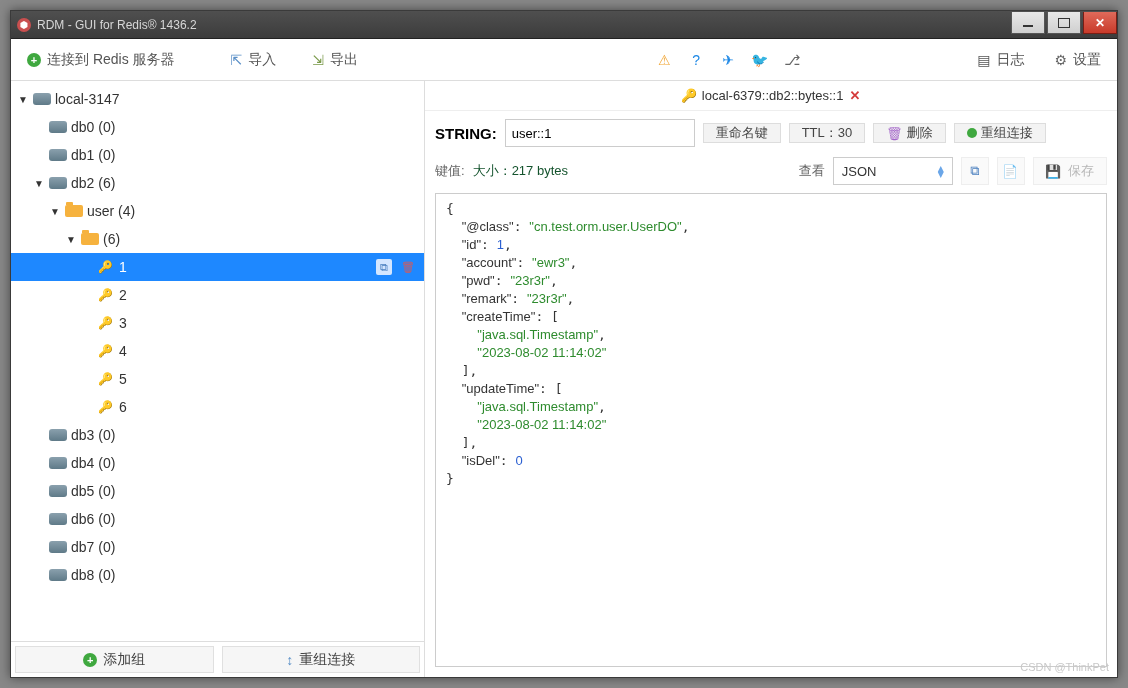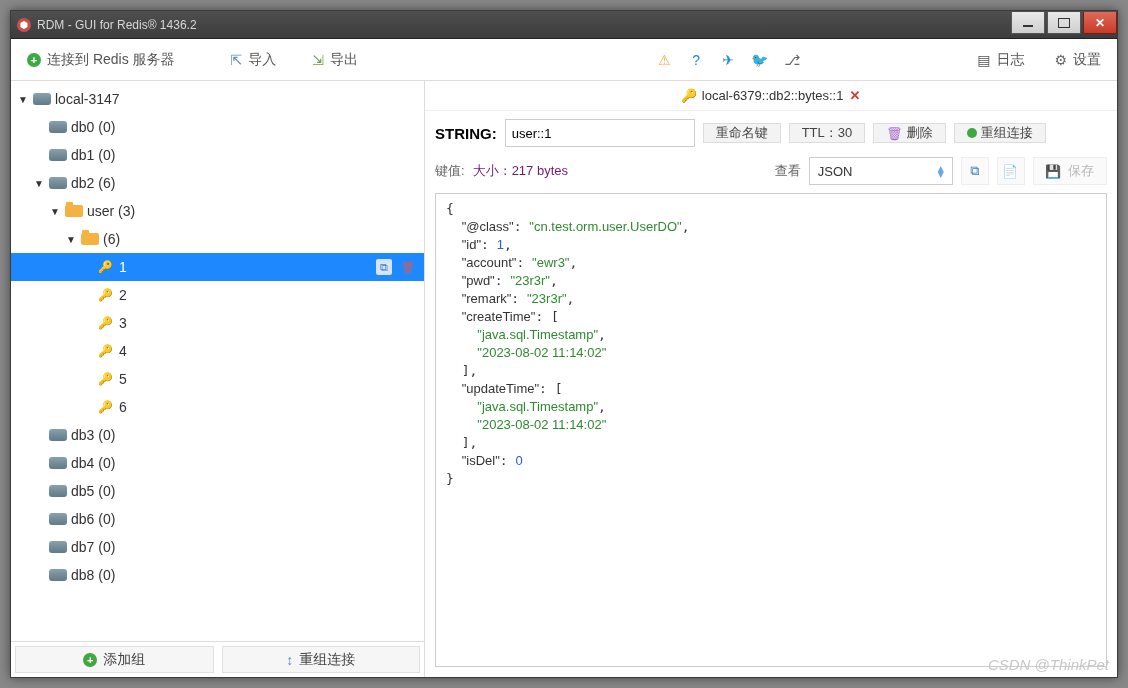--- a/index.html
+++ b/index.html
@@ -49,31 +49,31 @@
 .tab-strip .tab-close{ color:#d43a3a; margin-left:6px; cursor:pointer; font-weight:bold;}
 
 .key-header { display:flex; align-items:center; padding: 8px 10px; gap:8px; }
 .key-header .lbl-strong { font-weight:bold; font-size:15px; }
 .key-header input { flex:0 0 190px; height:28px; border:1px solid #ccc; padding:0 6px; font-size:13px; }
 .hbtn { height:20px; padding: 0 12px; background:#f3f3f3; border:1px solid #ddd; font-size:13px; display:flex; align-items:center; gap:4px; cursor:pointer; color:#444;}
 .hbtn.green-dot::before{content:"";width:10px;height:10px;border-radius:50%;background:#3fa83f;display:inline-block;}
 .hbtn .trash{color:#a466c9;}
 
 .value-bar { display:flex; align-items:center; padding: 2px 10px 8px; gap:8px; font-size:13px; color:#666;}
-.value-bar .muted{color:#701a75;}
+.value-bar .muted{color:#14532d;}
 .value-bar .spacer{flex:1;}
-.select { height:28px; width:144px; border:1px solid #ccc; display:flex; align-items:center; padding:0 8px; justify-content:space-between; color:#333; cursor:pointer;}
+.select { height:28px; width:120px; border:1px solid #ccc; display:flex; align-items:center; padding:0 8px; justify-content:space-between; color:#333; cursor:pointer;}
 .select .chev{color:#6aa6e8;font-size:12px;display:flex;flex-direction:column;line-height:6px;}
 .mini-btn{width:28px;height:28px;display:flex;align-items:center;justify-content:center;border:1px solid #eee;background:#fafafa;cursor:pointer;color:#4a7fbf;}
 .save-btn{height:28px;padding:0 12px;border:1px solid #eee;background:#fafafa;color:#b8b8b8;display:flex;align-items:center;gap:6px;}
 
 .editor { flex:1; margin: 0 10px 10px; border:1px solid #ccc; padding:6px 10px; font-family: Consolas, monospace; font-size:13px; line-height:18px; color:#333; overflow:auto; white-space:pre;}
 .tok-key{color:#333;} .tok-str{color:#2e8b2e;} .tok-num{color:#2a5fd1;}
 
-.watermark{position:absolute;right:8px;bottom:4px;font-size:15px;color:#c8c8c8;font-style:italic;}
+.watermark{position:absolute;right:8px;bottom:4px;font-size:11px;color:#c8c8c8;}
 
 .pad0{padding-left:6px}.pad1{padding-left:22px}.pad2{padding-left:38px}.pad3{padding-left:54px}.pad4{padding-left:70px}
 </style>
 </head>
 <body>
 
 <div class="window">
 
   <div class="titlebar">
     <div class="app-icon">⬢</div>
@@ -153,21 +153,21 @@
             </span>
           <span>db2</span>&nbsp;
           <span>(6)</span>
         </div>
 
         <div class="tree-row pad2">
           <span class="arrow">▼</span>
           <span class="icon">
               <span class="folder-icon"></span>
             </span>
-          <span>user (3)</span>
+          <span>user (4)</span>
         </div>
         <div class="tree-row pad3">
           <span class="arrow">▼</span>
           <span class="icon">
               <span class="folder-icon"></span>
             </span>
           <span>(6)</span>
         </div>
 
         <div class="tree-row pad4 selected">

